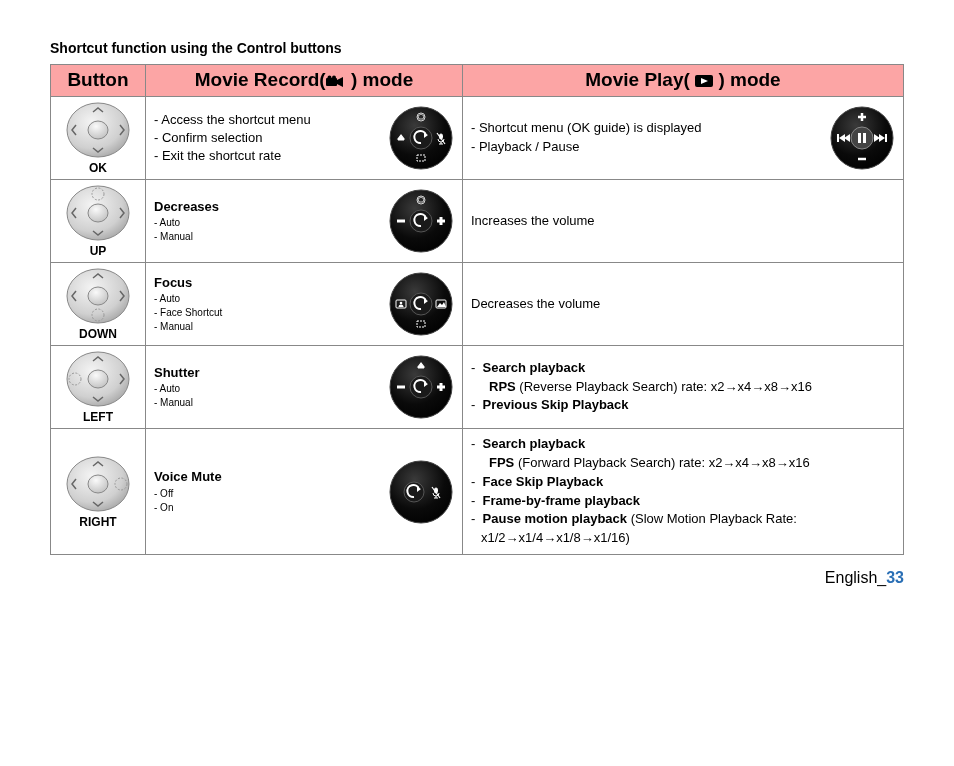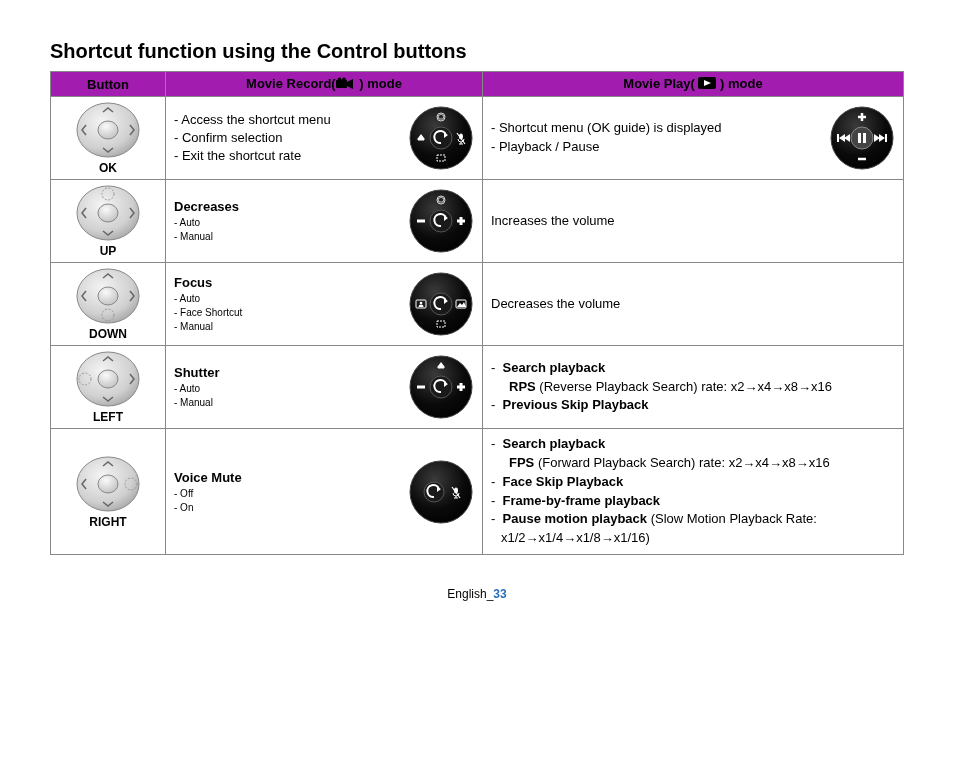--- a/index.html
+++ b/index.html
@@ -6,45 +6,45 @@
     margin: 0;
     padding: 40px 50px;
     font-family: Arial, Helvetica, sans-serif;
     font-size: 13px;
     color: #000;
     width: 954px;
     box-sizing: border-box;
     background: #fff;
   }
   .title {
-    font-size: 20px;
+    font-size: 14px;
     font-weight: bold;
     margin-bottom: 8px;
   }
   table {
     border-collapse: collapse;
     width: 100%;
   }
   th {
-    background: #a21caf;
+    background: #fca5a5;
     font-weight: bold;
     padding: 4px 6px;
     border: 1px solid #888;
     text-align: center;
-    font-size: 13px;
+    font-size: 19px;
   }
   td {
     border: 1px solid #888;
     padding: 6px 8px;
     vertical-align: middle;
   }
   .button-cell {
     width: 90px;
     text-align: center;
-    padding: 4px 12px;
+    padding: 4px 2px;
   }
   .button-label {
     font-weight: bold;
     font-size: 12px;
     margin-top: 2px;
   }
   .record-cell {
     width: 300px;
   }
   .record-inner {
@@ -68,23 +68,23 @@
   .play-text {
     flex: 1;
     line-height: 1.45;
   }
   .sub {
     font-size: 10px;
   }
   .bold { font-weight: bold; }
   .dash-item { display: block; padding-left: 10px; text-indent: -10px; }
   .footer {
-    text-align: center;
-    margin-top: 32px;
-    font-size: 12px;
+    text-align: right;
+    margin-top: 14px;
+    font-size: 16px;
   }
   .footer-page {
     font-weight: bold;
     color: #2a6fb5;
   }
 
   
   svg.pad { display: block; margin: 0 auto; }
   
   svg.osd { display: block; }

